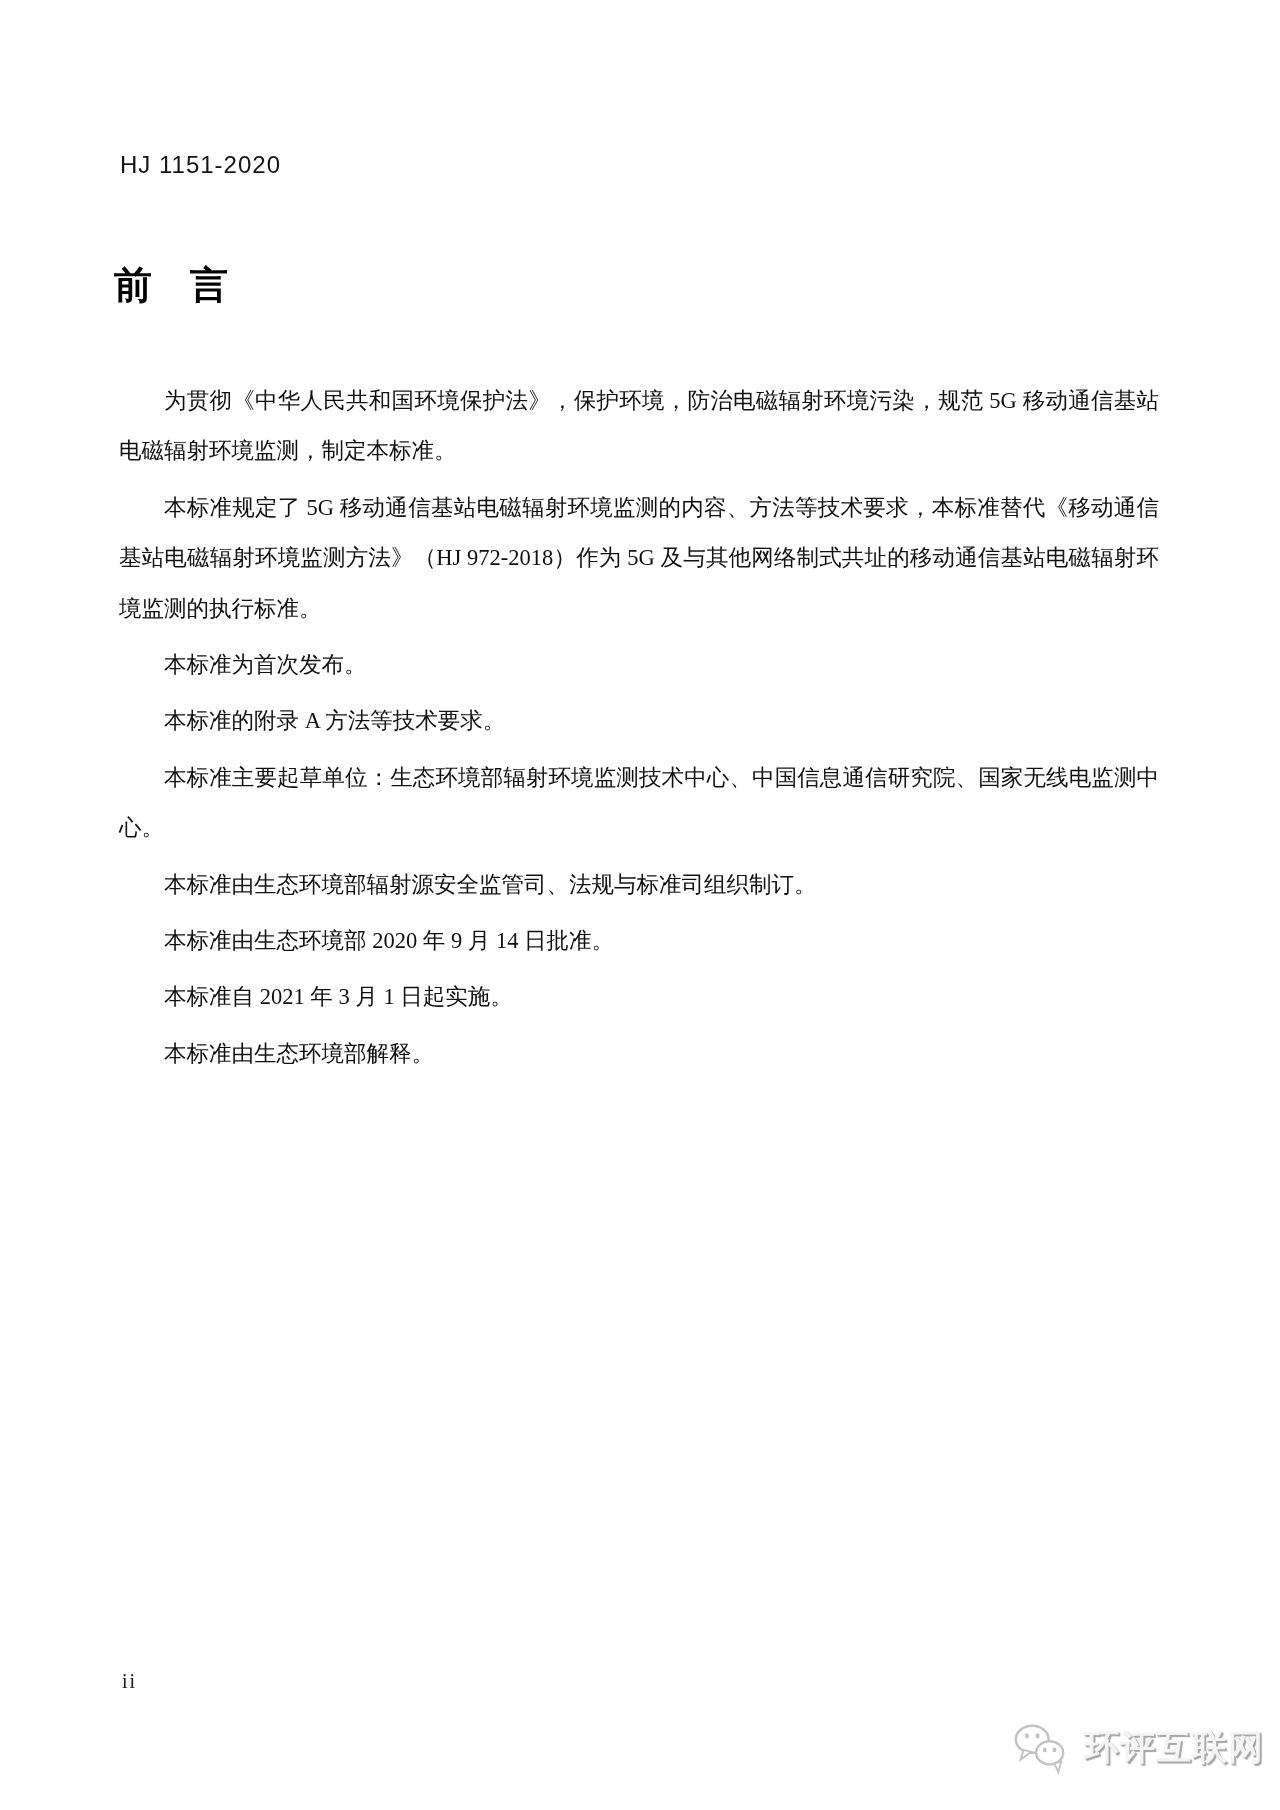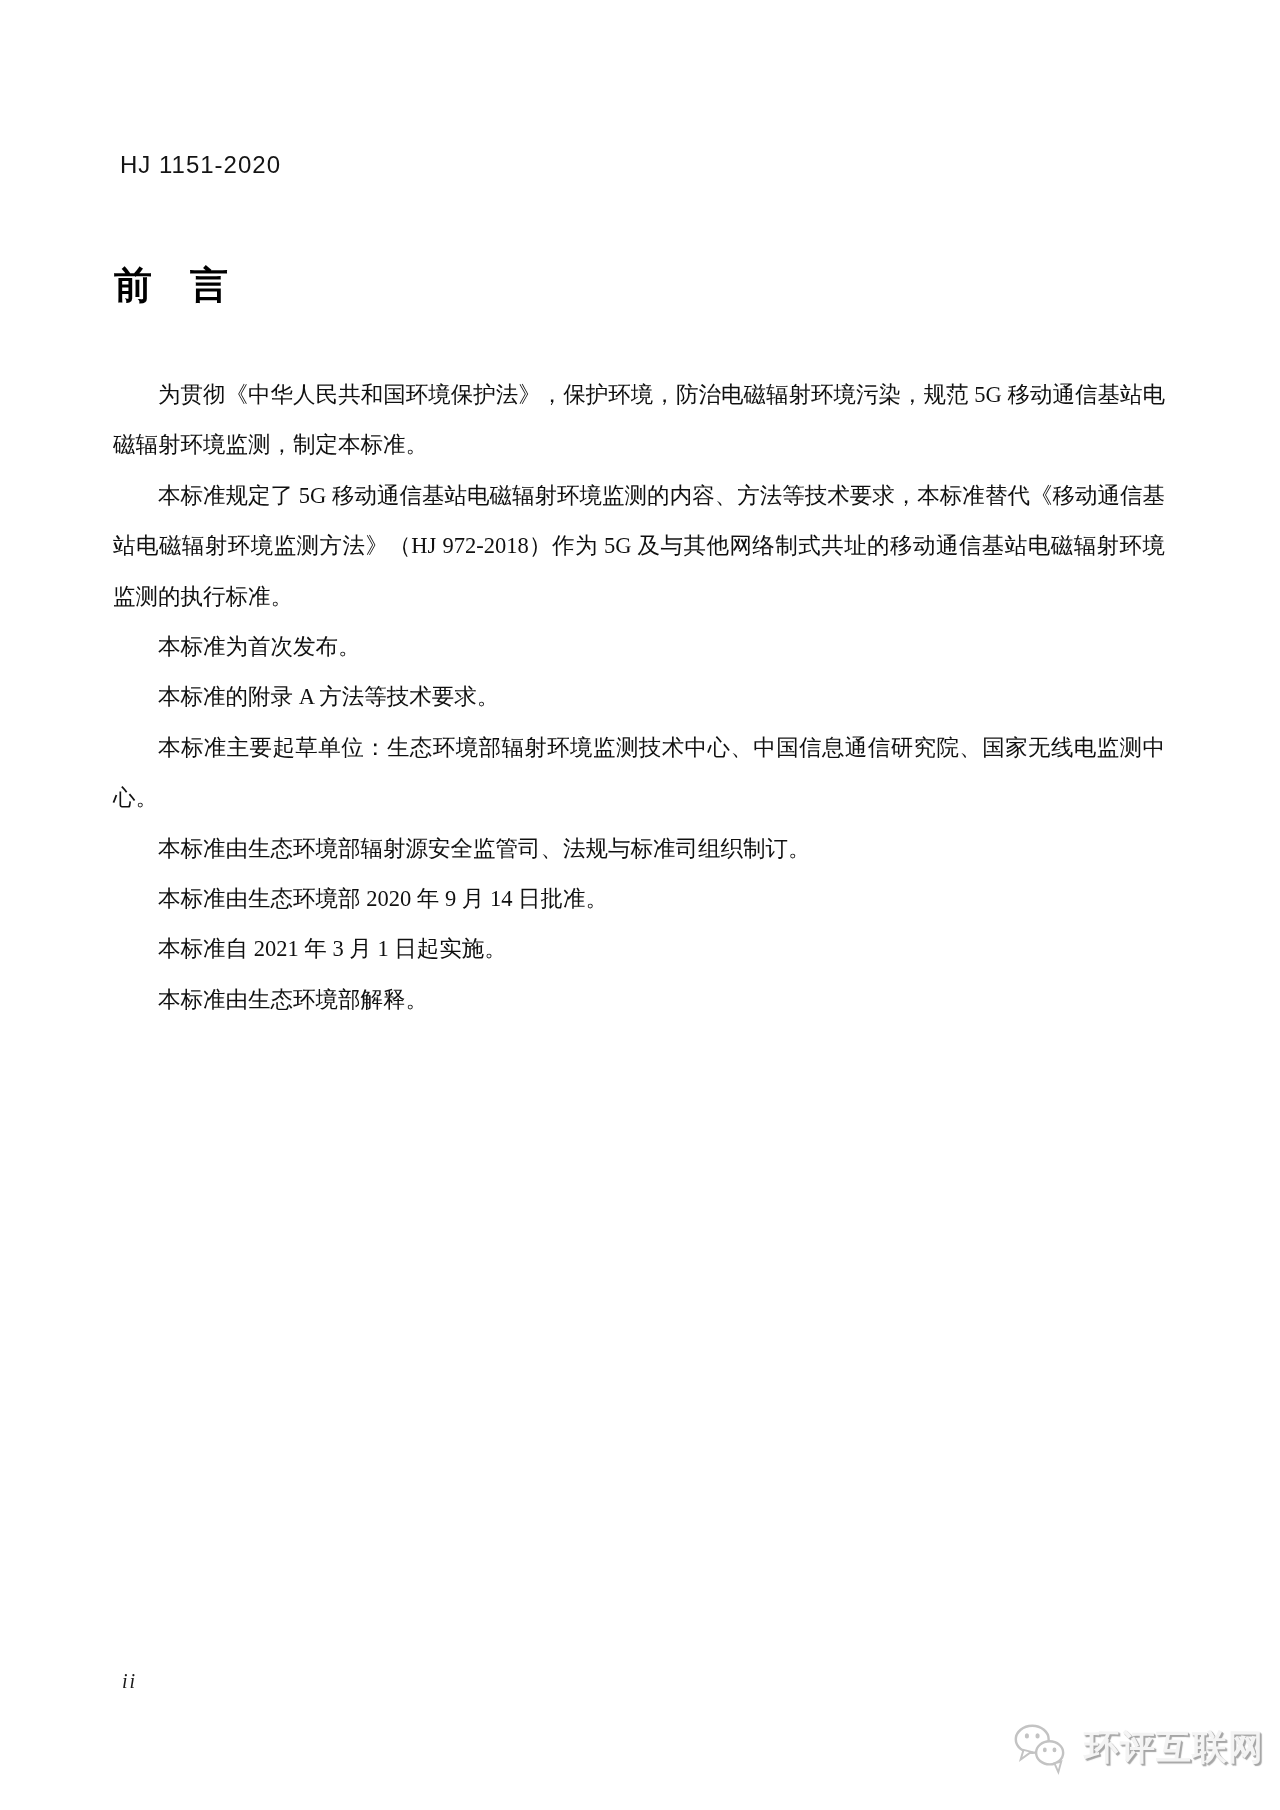--- a/index.html
+++ b/index.html
@@ -42,32 +42,31 @@
     position: absolute;
     left: 113px;
     top: 370px;
     width: 1052px;
     font-size: 22.5px;
     line-height: 50.4px;
     text-align: justify;
     color: #101010;
   }
   .body-text p {
-    margin: 0;
+    margin: 6px;
     padding: 0;
     text-indent: 2em;
   }
   .page-number {
     position: absolute;
     left: 122px;
     top: 1670px;
     font-size: 20px;
     letter-spacing: 2px;
     color: #1a1a1a;
-    font-style: italic;
   }
   .watermark {
     position: absolute;
     left: 1010px;
     top: 1718px;
     display: flex;
     align-items: center;
     gap: 16px;
   }
   .watermark .wm-icon {

